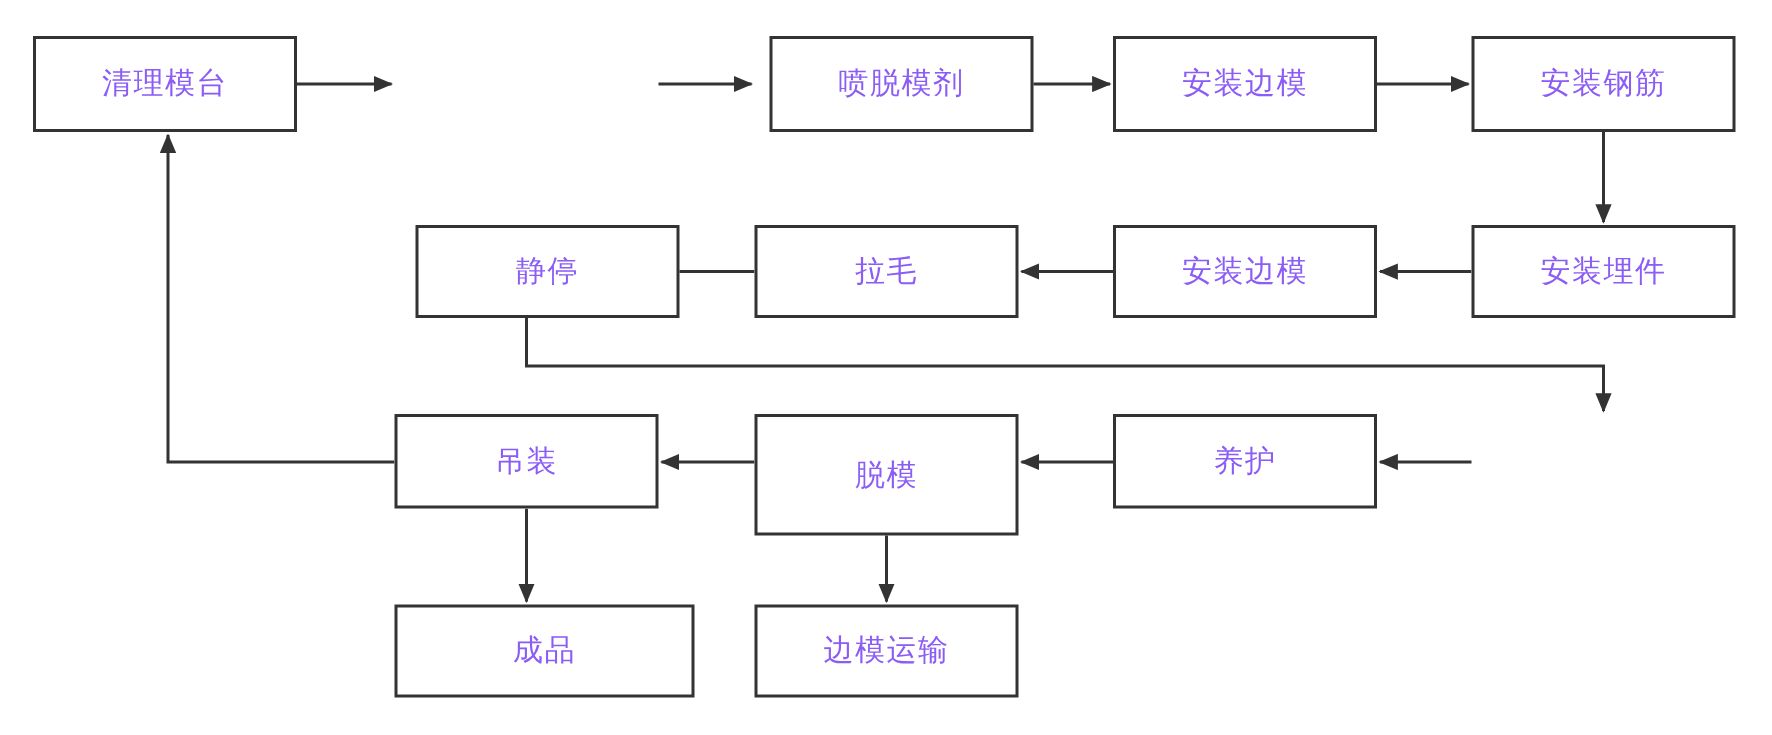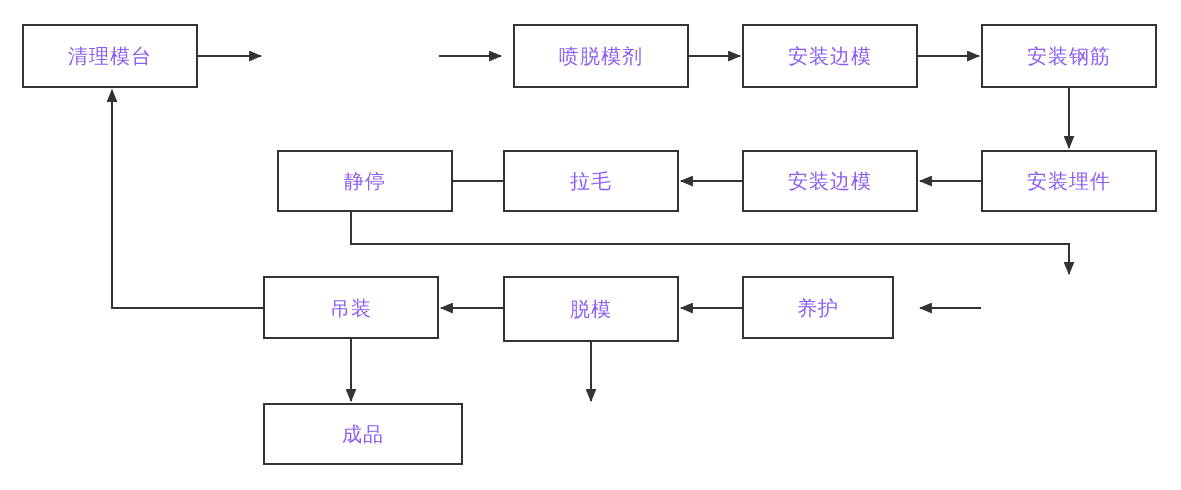--- a/index.html
+++ b/index.html
@@ -91,24 +91,27 @@
   <div class="node" style="left:742px; top:150px; width:176px; height:62px">
     <span>安装边模</span>
   </div>
   <div class="node" style="left:981px; top:150px; width:176px; height:62px">
     <span>安装埋件</span>
   </div>
 
   <div class="node" style="left:263px; top:276px; width:176px; height:63px">
     <span>吊装</span>
   </div>
-  <div class="node" style="left:503px; top:276px; width:176px; height:66px">
+  <div class="node" style="left:503px; top:276px; width:176px; height:81px">
     <span>脱模</span>
   </div>
-  <div class="node" style="left:742px; top:276px; width:152px; height:63px">
+  <div class="node" style="left:742px; top:276px; width:176px; height:63px">
     <span>养护</span>
   </div>
 
   <div class="node" style="left:263px; top:403px; width:200px; height:62px">
     <span>成品</span>
   </div>
+  <div class="node" style="left:503px; top:403px; width:176px; height:62px">
+    <span>边模运输</span>
+  </div>
 
 </div>
 
 </body></html>

